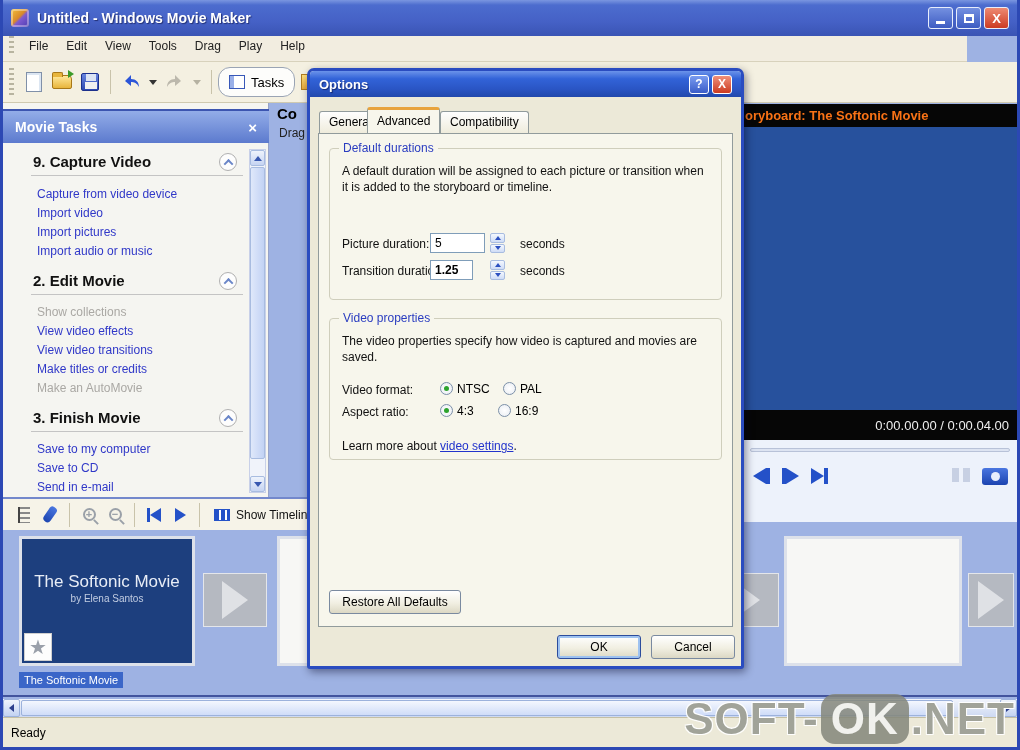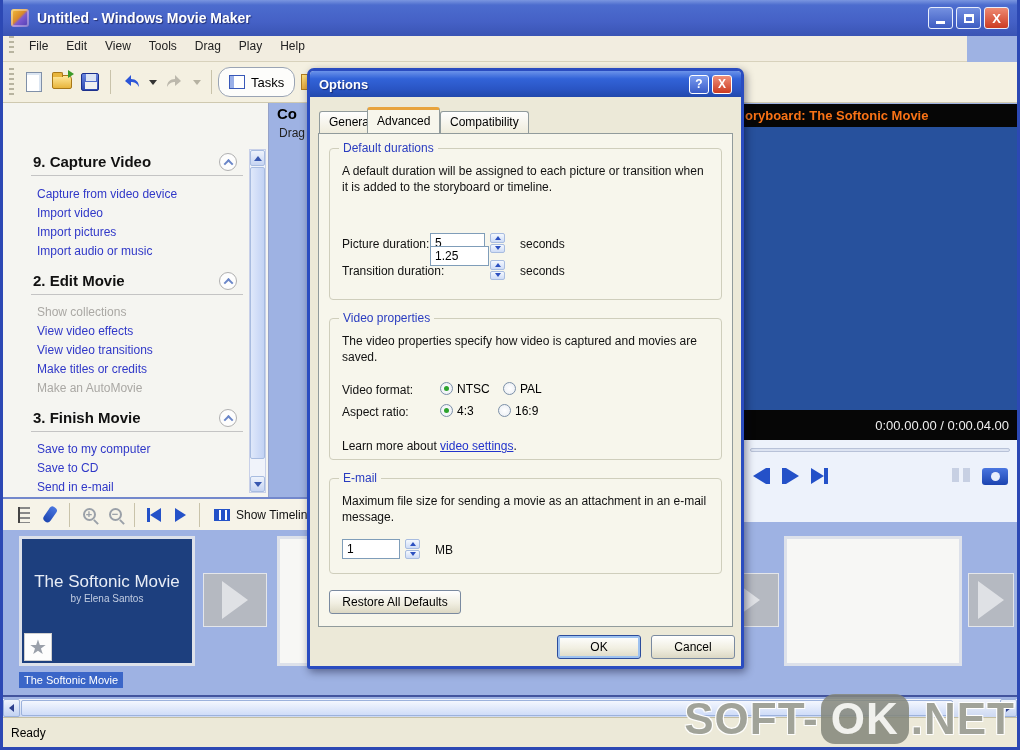--- a/index.html
+++ b/index.html
@@ -249,20 +249,24 @@
     <div class="tsep"></div>
     <div class="tasks-btn">
       <div class="icon-tasks"></div>
       <span>Tasks</span>
     </div>
     <div style="width:6px"></div>
     <div class="icon-collections-partial"></div>
   </div>
 
   <div class="abs task-pane">
+    <div class="tp-header">
+      <span class="tp-title">Movie Tasks</span>
+      <span class="tp-close">×</span>
+    </div>
 
     <div class="tp-section-head" style="top:50px;">9. Capture Video</div>
     <div class="chev-circle" style="left:216px; top:50px;">
         <div class="chev-up"></div>
       </div>
     <div class="tp-rule" style="top:72px;"></div>
     <a class="tp-link" style="top:84px;">Capture from video device</a>
     <a class="tp-link" style="top:103px;">Import video</a>
     <a class="tp-link" style="top:122px;">Import pictures</a>
     <a class="tp-link" style="top:141px;">Import audio or music</a>
@@ -425,21 +429,21 @@
         <div class="spinner" style="left:160px; top:84px;">
           <div class="spin-half">
               <div class="sp-up"></div>
             </div>
           <div class="spin-half">
               <div class="sp-down"></div>
             </div>
         </div>
         <div class="gb-text" style="left:190px; top:87px;">seconds</div>
         <div class="gb-text" style="top:114px;">Transition duration:</div>
-        <input class="field" style="left: 100px; top: 97px; width: 59px;" value="1.25">
+        <input class="field" style="left: 100px; top: 111px; width: 43px; font-weight: bold;" value="1.25">
         <div class="spinner" style="left:160px; top:111px;">
           <div class="spin-half">
               <div class="sp-up"></div>
             </div>
           <div class="spin-half">
               <div class="sp-down"></div>
             </div>
         </div>
         <div class="gb-text" style="left:190px; top:114px;">seconds</div>
       </div>
@@ -453,34 +457,20 @@
         <div class="radio" style="left:173px; top:63px;"></div>
         <div class="rlabel" style="left:190px; top:63px;">PAL</div>
         <div class="gb-text" style="top:85px;">Aspect ratio:</div>
         <div class="radio checked" style="left:110px; top:85px;"></div>
         <div class="rlabel" style="left:127px; top:85px;">4:3</div>
         <div class="radio" style="left:168px; top:85px;"></div>
         <div class="rlabel" style="left:185px; top:85px;">16:9</div>
         <div class="gb-text" style="top:119px;"><span>Learn more about </span><a class="link">video settings</a><span>.</span></div>
       </div>
 
-      <div class="groupbox" style="top:344px; height:96px;">
-        <span class="legend">E-mail</span>
-        <div class="gb-text" style="top:14px; width:368px;">Maximum file size for sending a movie as an attachment in an e-mail message.</div>
-        <input class="field" style="left: 12px; top: 60px; width: 58px;" value="1">
-        <div class="spinner" style="left:75px; top:60px;">
-          <div class="spin-half">
-              <div class="sp-up"></div>
-            </div>
-          <div class="spin-half">
-              <div class="sp-down"></div>
-            </div>
-        </div>
-        <div class="gb-text" style="left:105px; top:63px;">MB</div>
-      </div>
 
       <div class="xp-btn" style="left:10px; top:456px; width:132px;">Restore All Defaults</div>
     </div>
 
     <div class="xp-btn focused" style="left:247px; top:564px; width:84px;">OK</div>
     <div class="xp-btn" style="left:341px; top:564px; width:84px;">Cancel</div>
   </div>
 
 </div>
 

